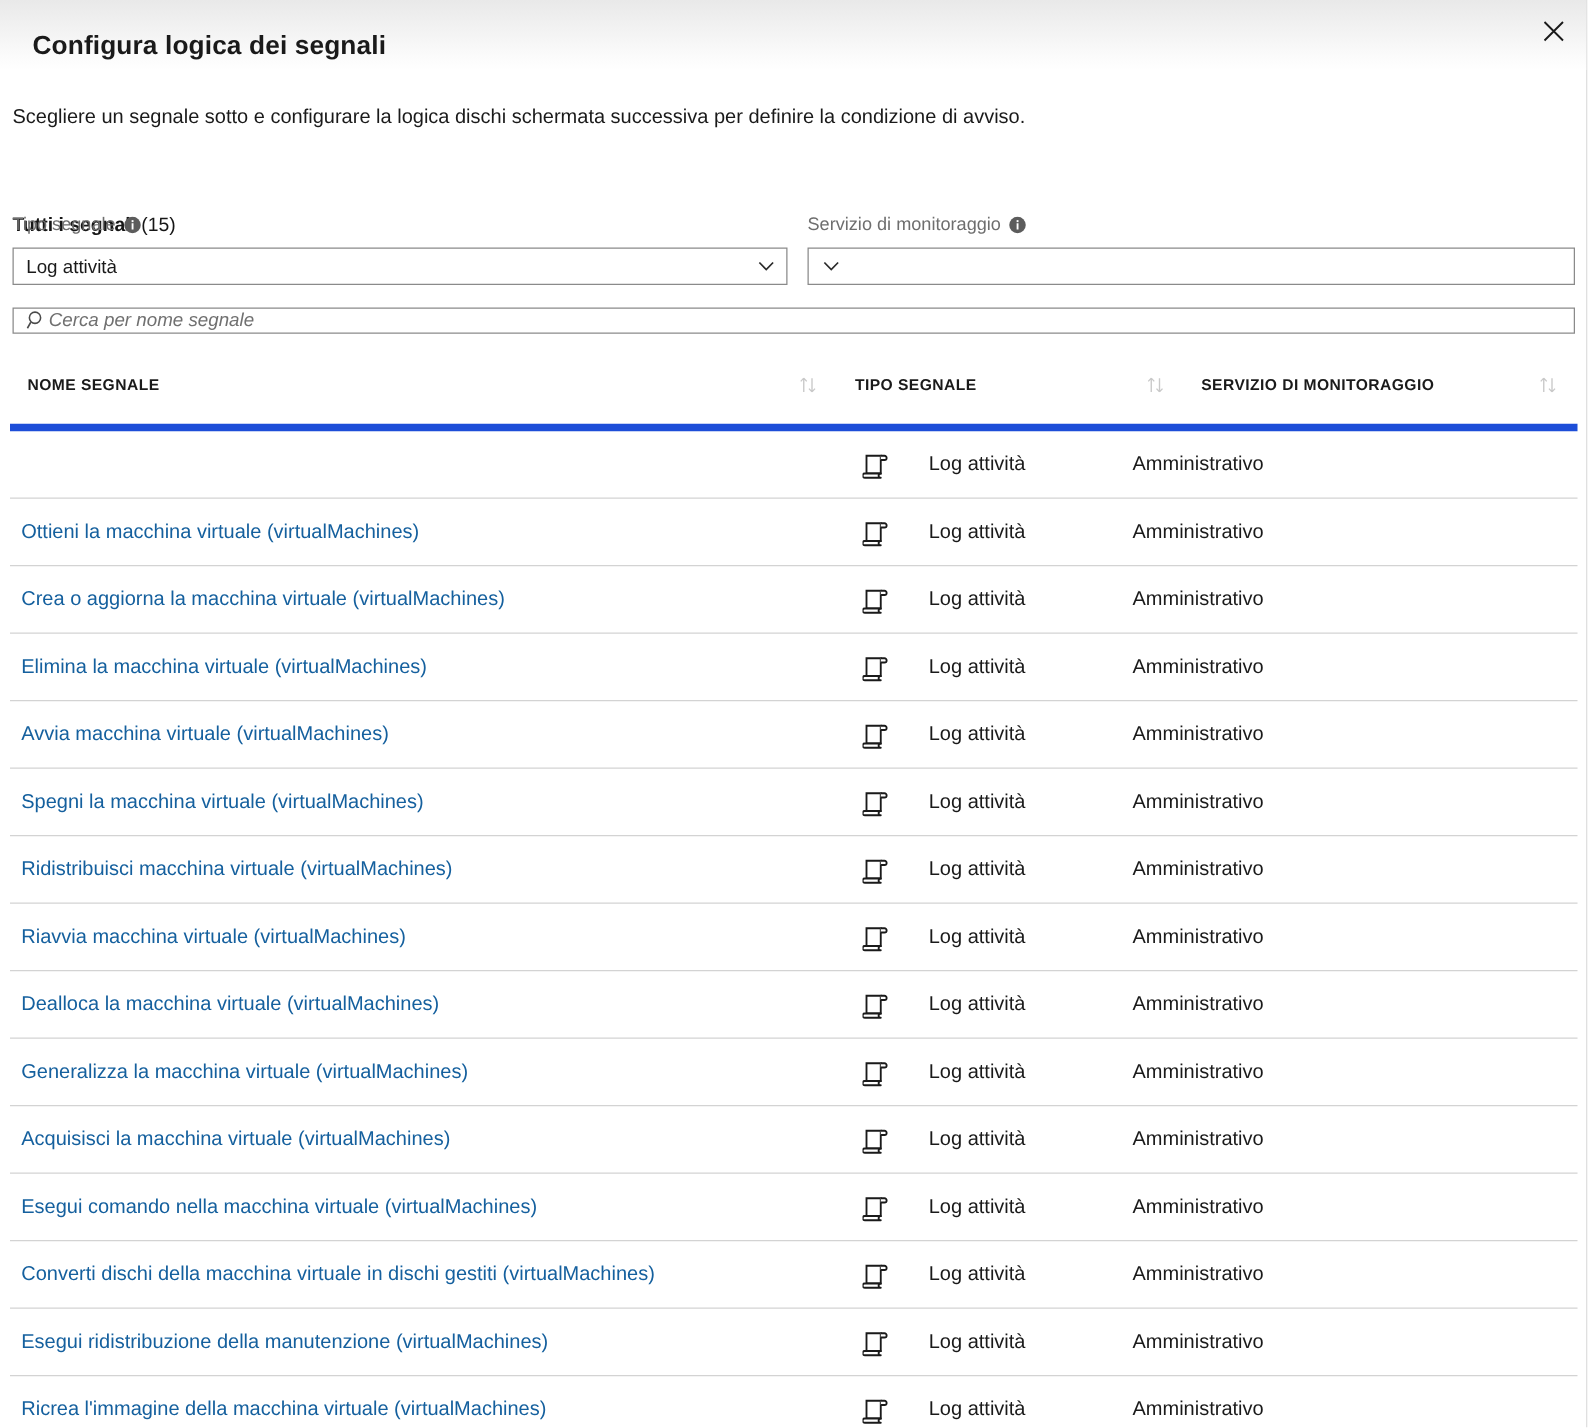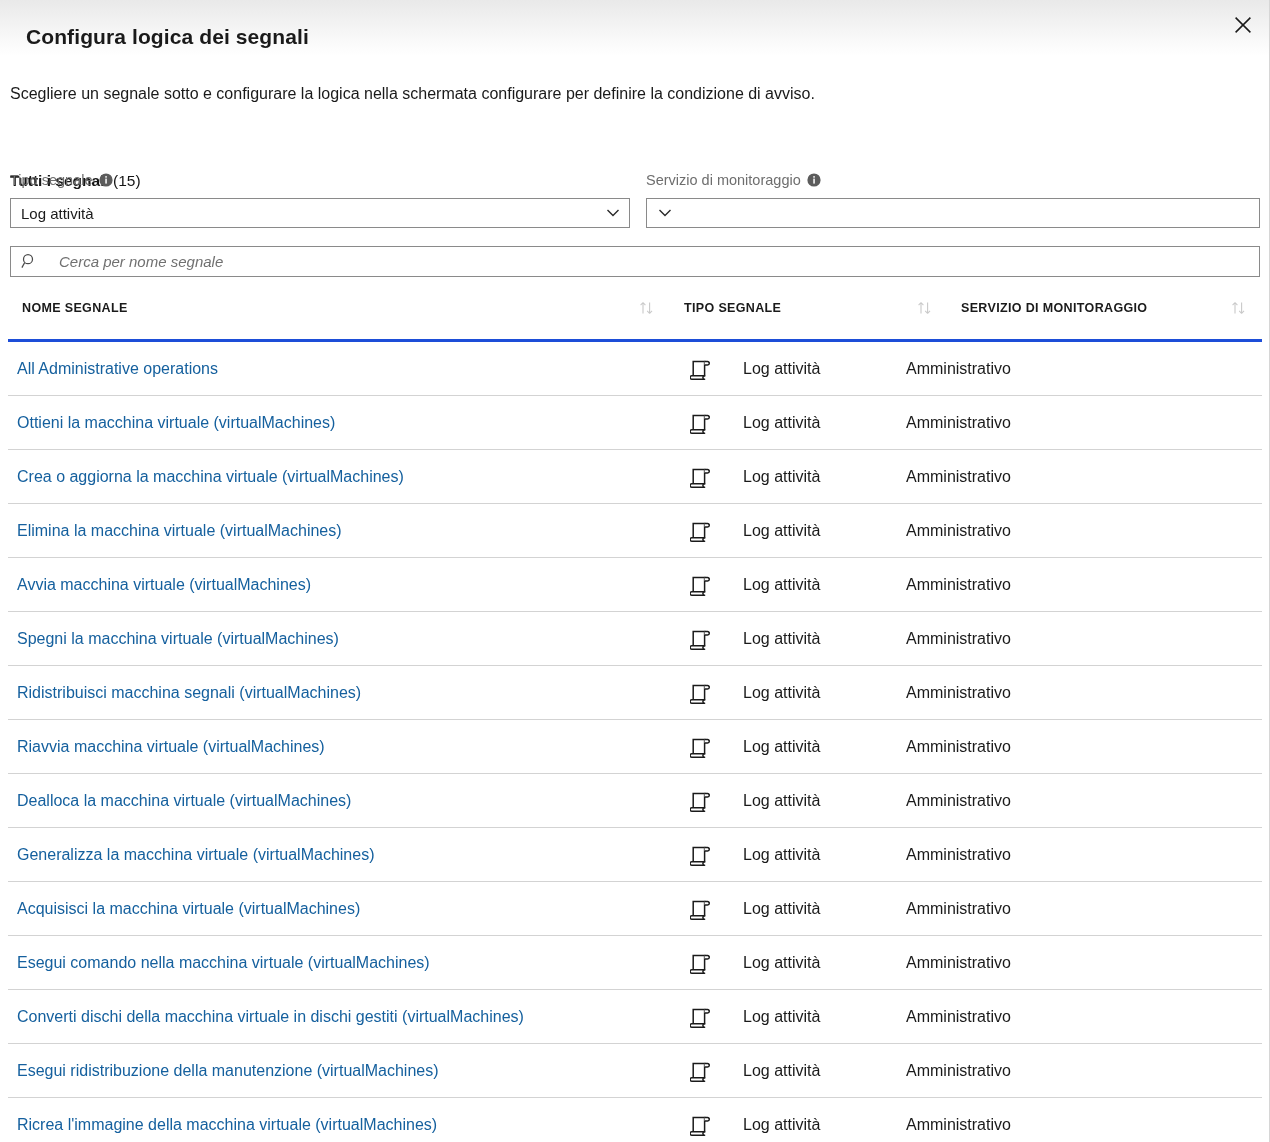--- a/index.html
+++ b/index.html
@@ -117,28 +117,28 @@
     display: flex;
     align-items: center;
   }
 
   
   .search-box {
     position: absolute;
     left: 10px;
     top: 246px;
     width: 1250px;
-    height: 31px;
+    height: 21px;
     box-sizing: border-box;
     border: 1px solid #8a8a8a;
     background: #ffffff;
     display: flex;
     align-items: center;
     padding: 0 8px 0 10px;
-    gap: 21px;
+    gap: 1px;
   }
   .search-icon { flex: 0 0 auto; color: #4a4a4a; display: flex; align-items: center;}
   .search-input {
     flex: 1 1 auto;
     border: 0;
     outline: 0;
     font-family: "Liberation Sans", sans-serif;
     font-size: 15px;
     font-style: italic;
     color: #1a1a1a;
@@ -154,21 +154,21 @@
   
   .tbl {
     position: absolute;
     left: 8px;
     top: 290px;
     width: 1254px;
   }
   .thead {
     position: relative;
     height: 49px;
-    border-bottom: 3px solid #1d4ed8;
+    border-bottom: 6px solid #1d4ed8;
   }
   .th {
     position: absolute;
     top: 11px;
     font-size: 12.5px;
     font-weight: 700;
     letter-spacing: 0.35px;
     color: #1a1a1a;
     white-space: nowrap;
   }
@@ -240,21 +240,21 @@
   <div class="header-bg"></div>
 
   <div class="title">Configura logica dei segnali</div>
 
   <div class="close-btn">
     <svg width="20" height="20" viewBox="0 0 20 20" aria-hidden="true">
       <path d="M2.6 2.6 L17.4 17.4 M17.4 2.6 L2.6 17.4" stroke="#1a1a1a" stroke-width="1.5" fill="none"></path>
     </svg>
   </div>
 
-  <div class="intro">Scegliere un segnale sotto e configurare la logica nella schermata configurare per definire la condizione di avviso.</div>
+  <div class="intro">Scegliere un segnale sotto e configurare la logica dischi schermata successiva per definire la condizione di avviso.</div>
 
   <div class="all-signals">
     <b>Tutti i segnali</b><span>&nbsp;</span><span>(15)</span>
   </div>
 
   <div class="field" style="left:10px; top:170px; width:620px;">
     <div class="field-label">
       <span>Tipo segnale</span>
       <span class="info-icon">
         <svg width="14" height="14" viewBox="0 0 14 14" aria-hidden="true">
@@ -327,21 +327,20 @@
       <div class="sorter" style="left:1222px;">
         <svg width="18" height="16" viewBox="0 0 18 16" aria-hidden="true">
           <path d="M5 13.5 V2.5 M5 2.5 L2.6 5.1 M5 2.5 L7.4 5.1" stroke="#c9c9c9" stroke-width="1.1" fill="none"></path>
           <path d="M11.6 2.5 V13.5 M11.6 13.5 L9.2 10.9 M11.6 13.5 L14 10.9" stroke="#c9c9c9" stroke-width="1.1" fill="none"></path>
         </svg>
       </div>
     </div>
 
     <div id="tbody">
         <div class="row">
-    <div class="cell-name">All Administrative operations</div>
     <div class="cell-icon">
       <svg width="22" height="24" viewBox="0 0 22 24" aria-hidden="true">
         <path d="M3.2 4.6 h11.4 v14.2 H3.2 z" fill="#ffffff" stroke="#1a1a1a" stroke-width="1.5"></path>
         <path d="M14.6 4.6 h3.0 a1.7 1.7 0 0 1 0 3.4 h-3.0" fill="#ffffff" stroke="#1a1a1a" stroke-width="1.5"></path>
         <path d="M3.2 18.8 h-1.4 a1.7 1.7 0 0 0 0 3.4 h12.8 a1.7 1.7 0 0 1 0 -3.4 H3.2" fill="#ffffff" stroke="#1a1a1a" stroke-width="1.5" stroke-linejoin="round"></path>
       </svg>
     </div>
     <div class="cell-type">Log attività</div>
     <div class="cell-svc">Amministrativo</div>
   </div>
@@ -399,21 +398,21 @@
       <svg width="22" height="24" viewBox="0 0 22 24" aria-hidden="true">
         <path d="M3.2 4.6 h11.4 v14.2 H3.2 z" fill="#ffffff" stroke="#1a1a1a" stroke-width="1.5"></path>
         <path d="M14.6 4.6 h3.0 a1.7 1.7 0 0 1 0 3.4 h-3.0" fill="#ffffff" stroke="#1a1a1a" stroke-width="1.5"></path>
         <path d="M3.2 18.8 h-1.4 a1.7 1.7 0 0 0 0 3.4 h12.8 a1.7 1.7 0 0 1 0 -3.4 H3.2" fill="#ffffff" stroke="#1a1a1a" stroke-width="1.5" stroke-linejoin="round"></path>
       </svg>
     </div>
     <div class="cell-type">Log attività</div>
     <div class="cell-svc">Amministrativo</div>
   </div>
         <div class="row">
-    <div class="cell-name">Ridistribuisci macchina segnali (virtualMachines)</div>
+    <div class="cell-name">Ridistribuisci macchina virtuale (virtualMachines)</div>
     <div class="cell-icon">
       <svg width="22" height="24" viewBox="0 0 22 24" aria-hidden="true">
         <path d="M3.2 4.6 h11.4 v14.2 H3.2 z" fill="#ffffff" stroke="#1a1a1a" stroke-width="1.5"></path>
         <path d="M14.6 4.6 h3.0 a1.7 1.7 0 0 1 0 3.4 h-3.0" fill="#ffffff" stroke="#1a1a1a" stroke-width="1.5"></path>
         <path d="M3.2 18.8 h-1.4 a1.7 1.7 0 0 0 0 3.4 h12.8 a1.7 1.7 0 0 1 0 -3.4 H3.2" fill="#ffffff" stroke="#1a1a1a" stroke-width="1.5" stroke-linejoin="round"></path>
       </svg>
     </div>
     <div class="cell-type">Log attività</div>
     <div class="cell-svc">Amministrativo</div>
   </div>

